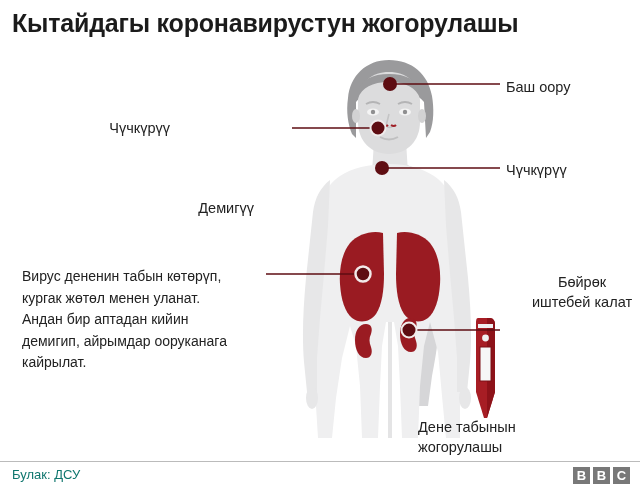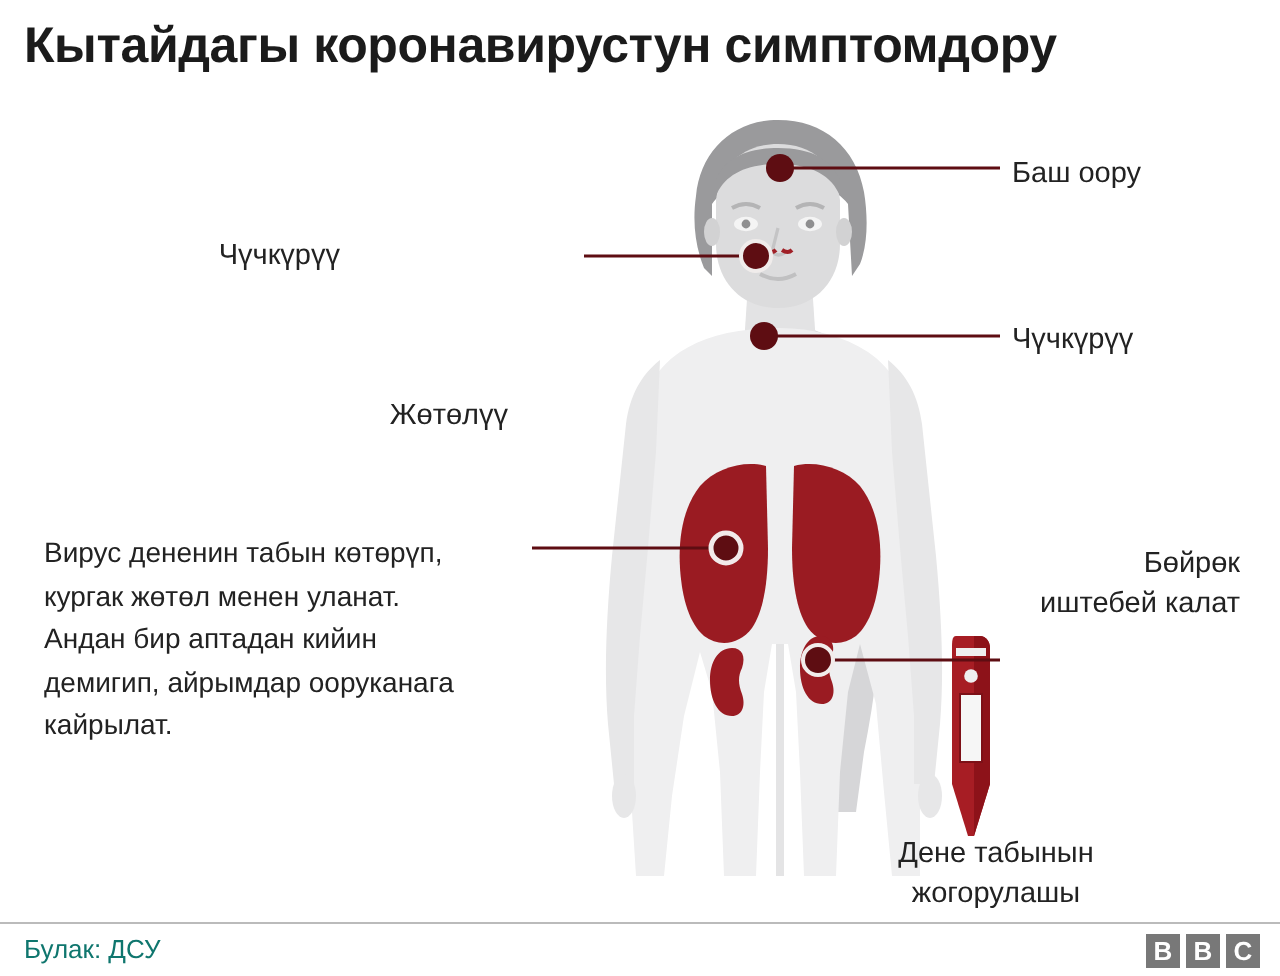--- a/index.html
+++ b/index.html
@@ -47,30 +47,30 @@
   .figure-layer svg { display: block; }
 
   
   .label {
     position: absolute;
     font-size: 14.5px;
     line-height: 20px;
     color: #222222;
     white-space: pre-line;
   }
-  .label.right { text-align: right; }
+  .label.right { text-align: center; }
   .label.left  { text-align: left; }
   .label.center{ text-align: center; }
 
   #label-headache   { left: 506px; top: 77px;  }
   #label-cough      { left: 506px; top: 160px; }
-  #label-kidney     { left: 520px; top: 272px; }
+  #label-kidney     { left: 532px; top: 272px; }
   #label-sneeze     { right: 470px; top: 118px; }
   #label-breath     { right: 386px; top: 198px; }
-  #label-temp       { left: 418px; top: 417px; width: 160px; text-align: center; }
+  #label-temp       { left: 418px; top: 417px; width: 160px; text-align: left; }
 
   
   .paragraph {
     position: absolute;
     left: 22px;
     top: 266px;
     width: 250px;
     font-size: 14px;
     line-height: 21.5px;
     color: #222222;
@@ -111,21 +111,21 @@
     line-height: 17px;
     text-align: center;
     font-family: "Liberation Sans", sans-serif;
   }
 </style>
 </head>
 <body>
 
 <div id="infographic">
 
-  <div class="title">Кытайдагы коронавирустун симптомдору</div>
+  <div class="title">Кытайдагы коронавирустун жогорулашы</div>
 
   <div class="figure-layer">
     <svg width="640" height="404" viewBox="0 0 640 404" xmlns="http://www.w3.org/2000/svg">
 
       <g>
 
         <path d="M404 118 C424 124 436 138 438 156 L441 232 C442 268 438 300 432 330
                  L428 360 L416 360 L414 300 L408 240 L404 180 Z" fill="#d6d6d8"></path>
 
         <path d="M374 96 L406 96 L408 126 L372 126 Z" fill="#e3e3e4"></path>
@@ -251,21 +251,21 @@
 
   <div class="label right" id="label-headache">Баш оору</div>
 
   <div class="label right" id="label-cough">Чүчкүрүү</div>
 
   <div class="label right" id="label-kidney">Бөйрөк
 иштебей калат</div>
 
   <div class="label left" id="label-sneeze">Чүчкүрүү</div>
 
-  <div class="label left" id="label-breath">Жөтөлүү</div>
+  <div class="label left" id="label-breath">Демигүү</div>
 
   <div class="label center" id="label-temp">Дене табынын
 жогорулашы</div>
 
   <div class="paragraph">Вирус дененин табын көтөрүп,
 кургак жөтөл менен уланат.
 Андан бир аптадан кийин
 демигип, айрымдар ооруканага
 кайрылат.</div>
 

